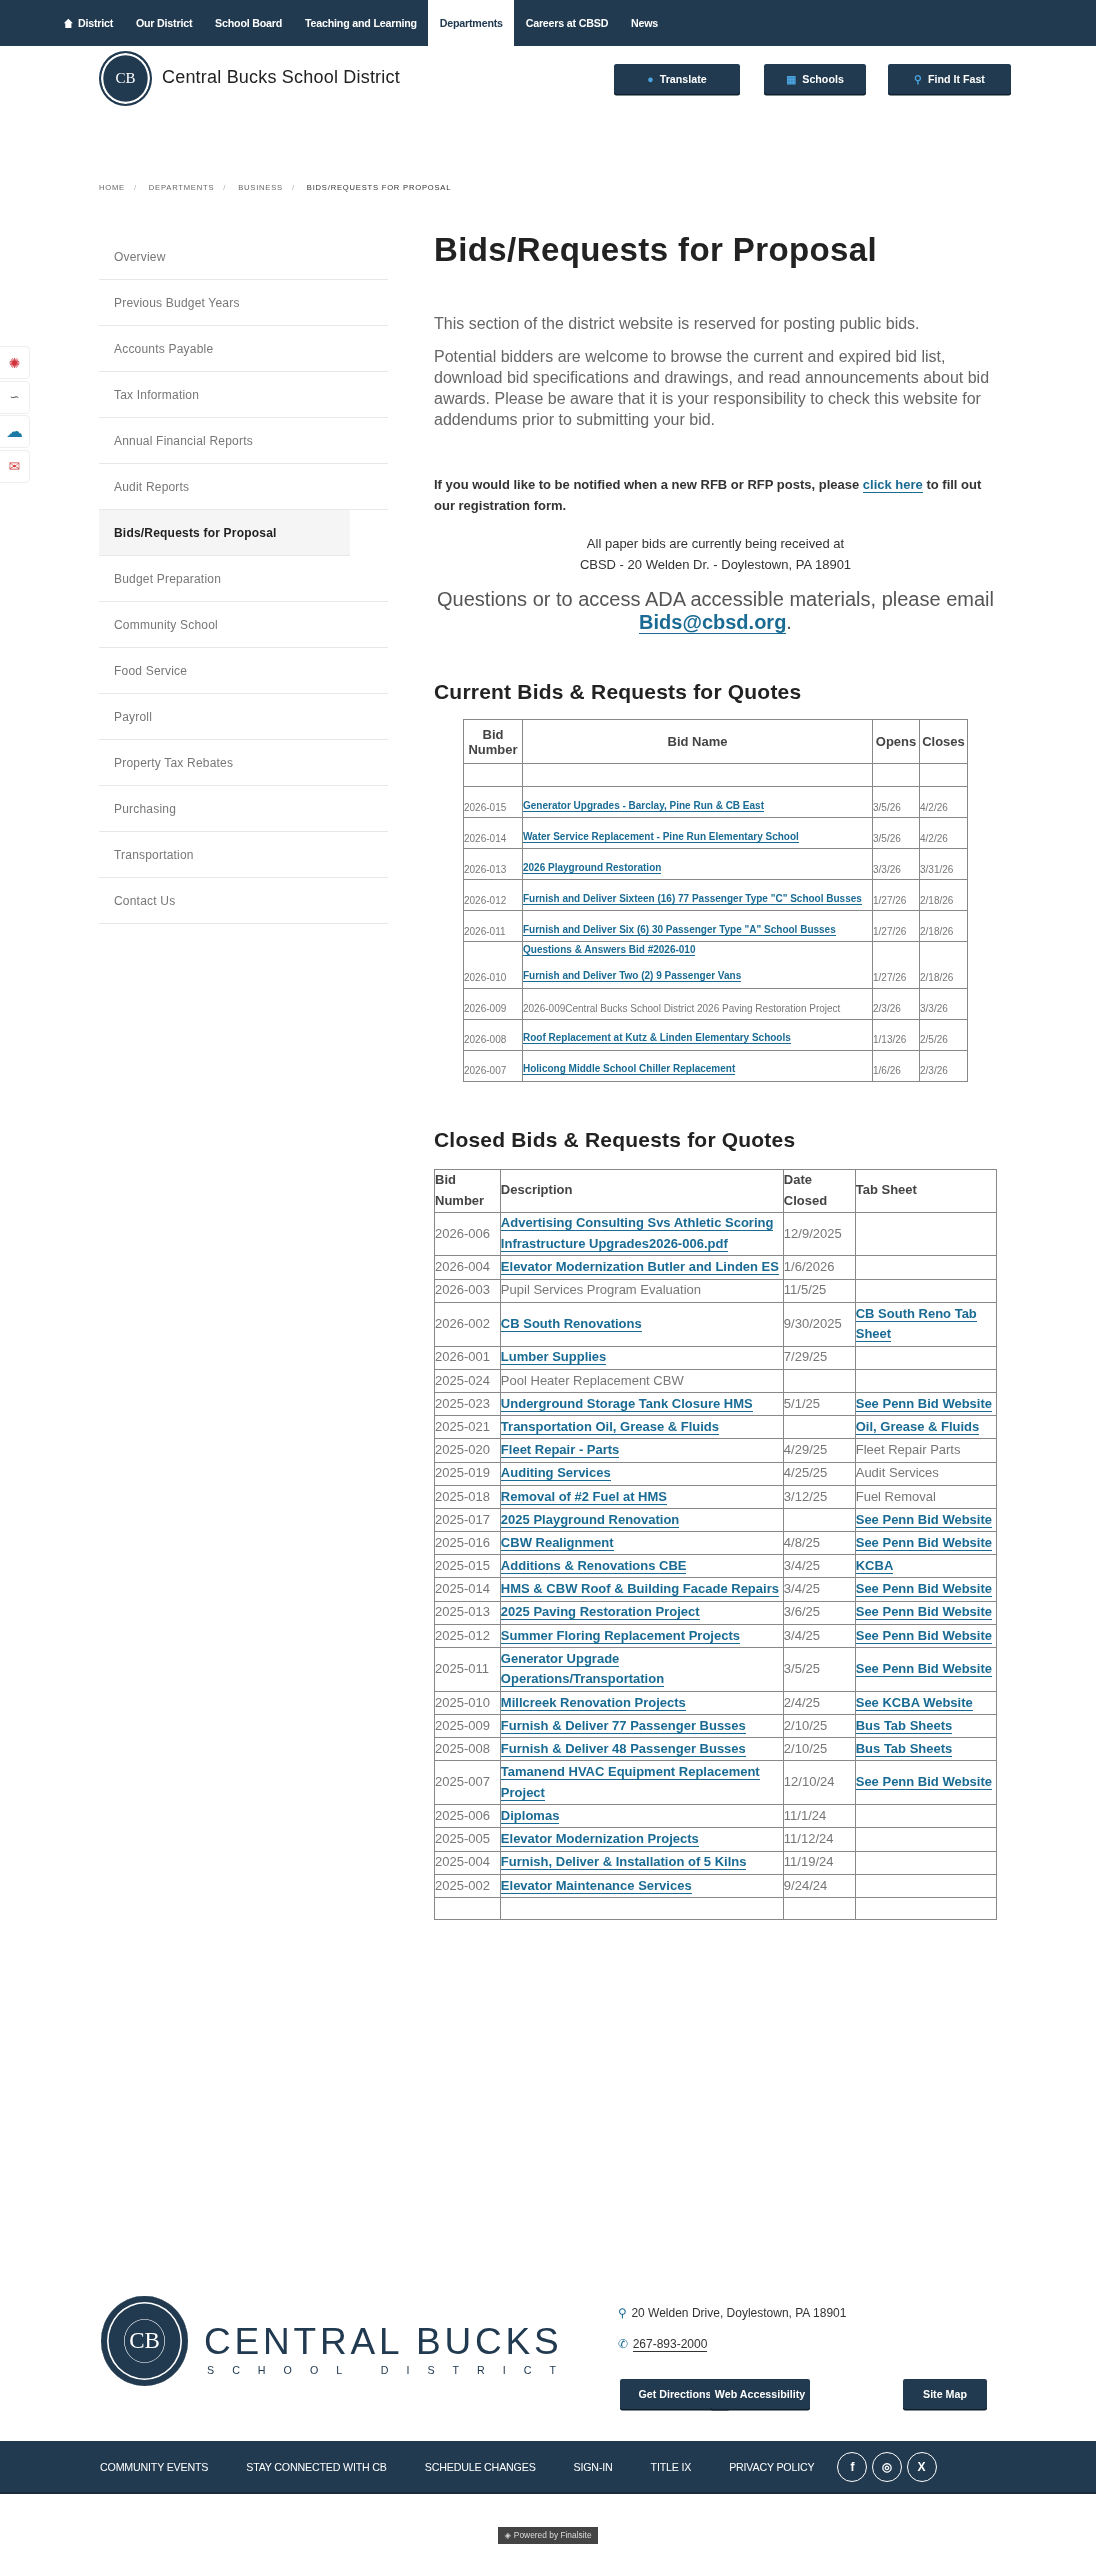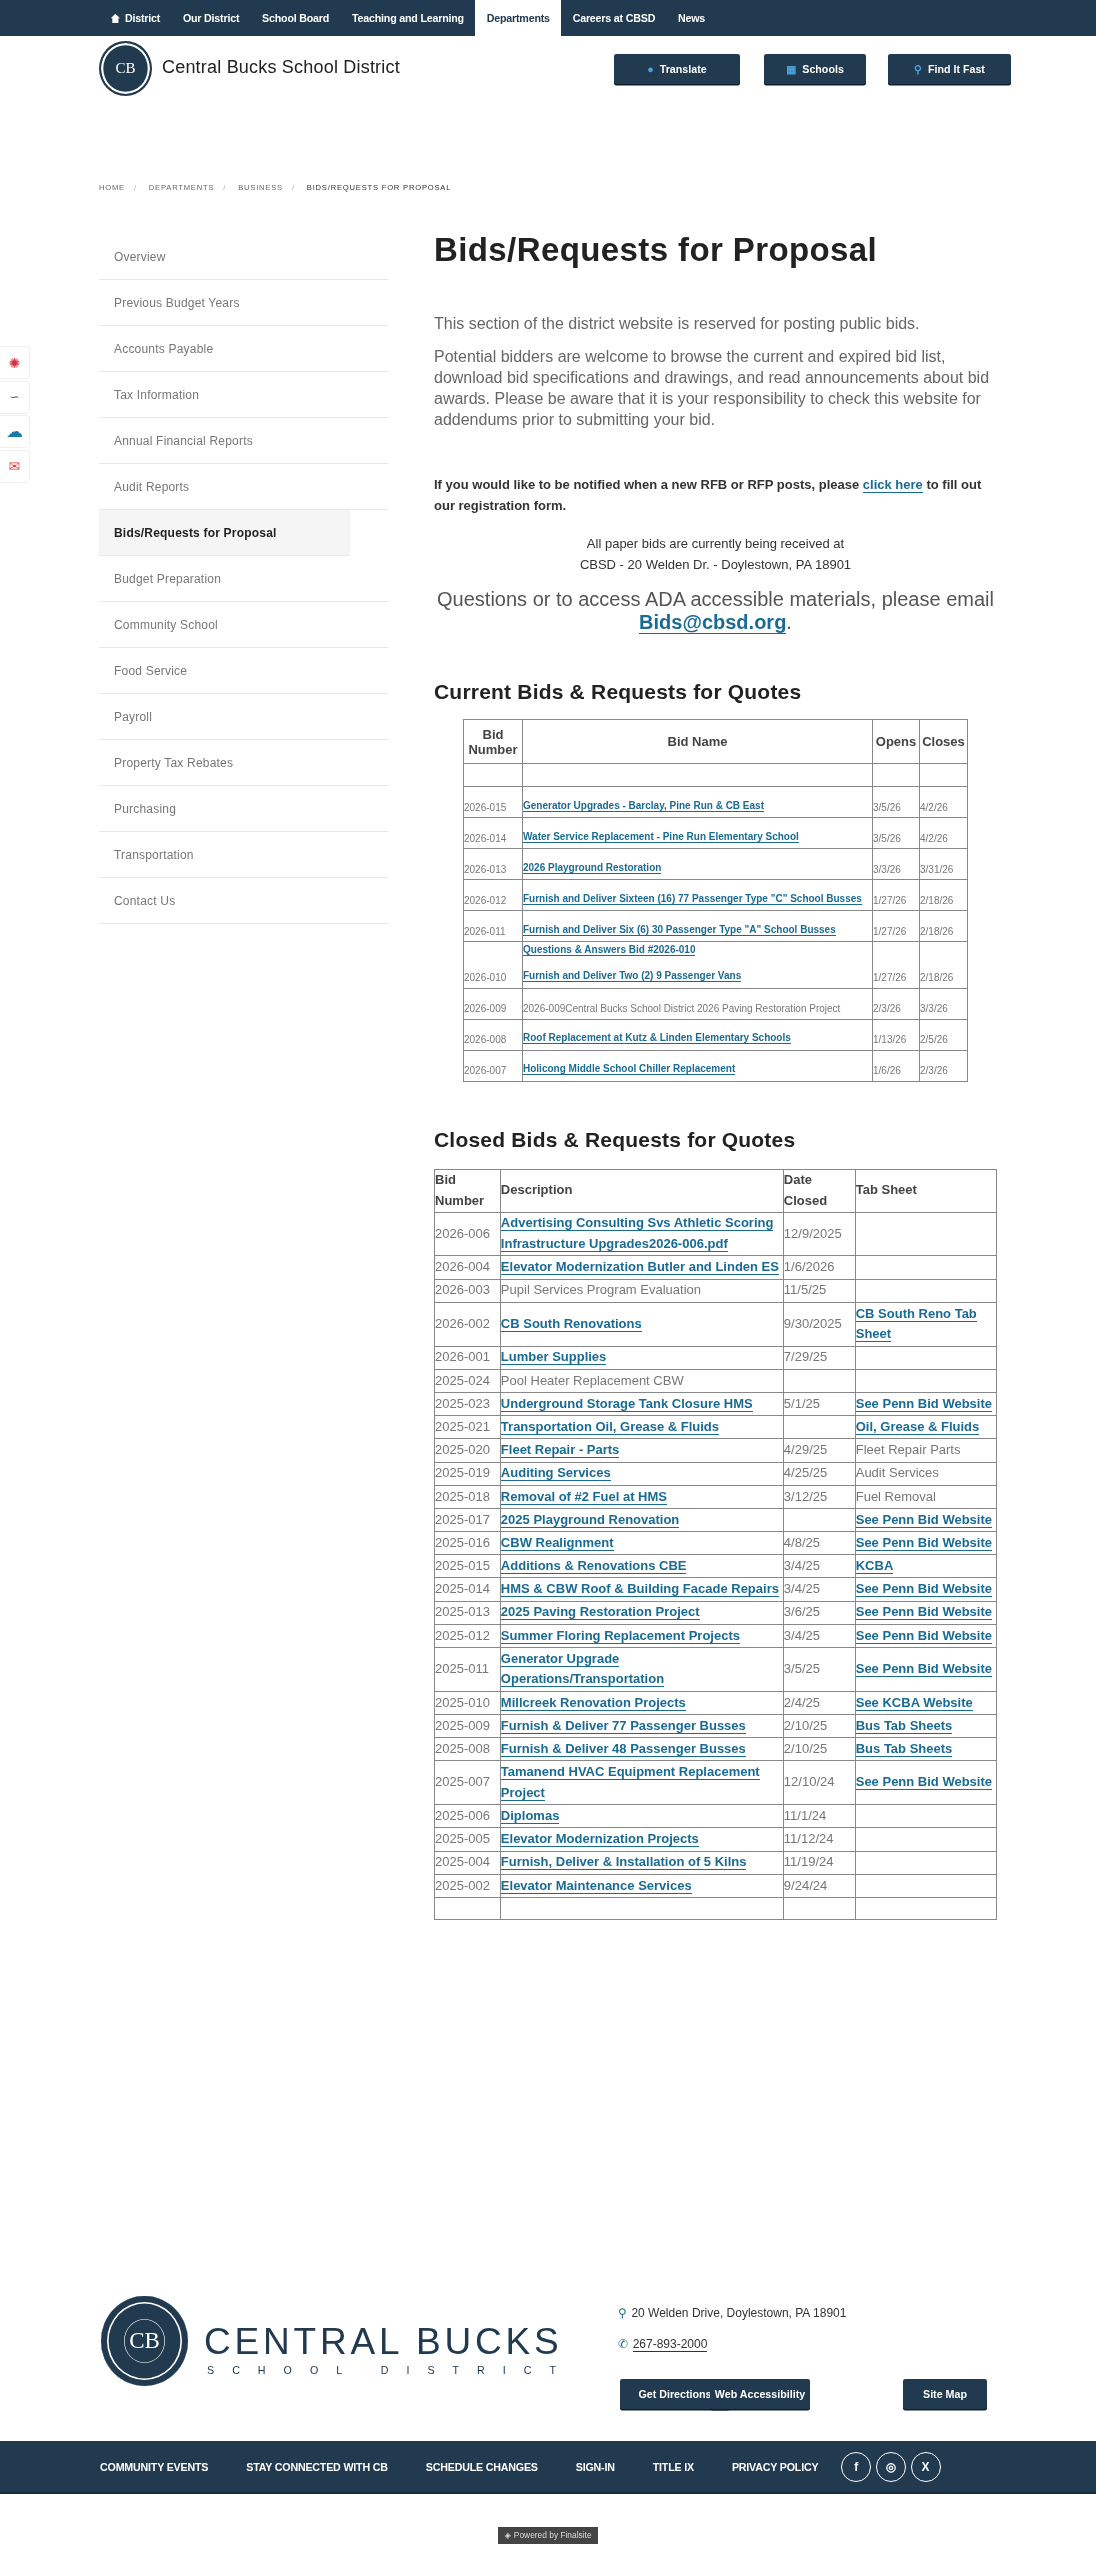--- a/index.html
+++ b/index.html
@@ -1,18 +1,18 @@
 <!DOCTYPE html>
 <html style="font-size:12px"><head>
 <meta charset="utf-8">
 <style>
 *{box-sizing:border-box;margin:0;padding:0}
 body{width:1096px;background:#fff;font-family:"Liberation Sans",sans-serif;color:#555}
 a{color:#1a6b94;text-decoration:none}
-.topnav{height:36px;background:#213a50;display:flex;align-items:stretch;padding-left:99px}
+.topnav{height:46px;background:#213a50;display:flex;align-items:stretch;padding-left:52px}
 .topnav .nav-item{color:#fff;font-weight:bold;font-size:10.7px;padding:0 11.4px;display:flex;align-items:center;letter-spacing:-0.2px}
 .topnav .nav-item.active{background:#fff;color:#213a50}
 .topnav .home-icon{width:10.7px;height:10.7px;display:inline-block;margin-right:3.8px;position:relative}
 .header{height:69px;position:relative}
 .logo-seal{position:absolute;left:99px;top:4.6px;width:53px;height:55px;border-radius:50%;background:#213a50;border:2.3px solid #213a50;box-shadow:inset 0 0 0 2.3px #fff,inset 0 0 0 4.6px #213a50;display:flex;align-items:center;justify-content:center;color:#fff;font-family:"Liberation Serif",serif;font-size:15px}
 .site-name{position:absolute;left:162px;top:21px;font-size:18px;color:#222;letter-spacing:0.2px}
 .hbtn{position:absolute;top:18px;height:30px;background:#213a50;color:#fff;border-radius:2.3px;font-weight:bold;font-size:10.7px;display:flex;align-items:center;justify-content:center;gap:6px;box-shadow:0 1.5px 0 #0f1f2c}
 .hbtn .ic{color:#4aa3df;font-size:10.7px}
 .breadcrumb{position:absolute;left:99px;top:183px;font-size:7.6px;letter-spacing:0.8px;color:#666;text-transform:uppercase}
 .breadcrumb span.sep{margin:0 9px;color:#aaa}
@@ -50,21 +50,21 @@
 .footer{position:absolute;top:2291px;left:0;width:1096px;height:137px}
 .f-seal{position:absolute;left:101px;top:5.3px;width:87px;height:90px;border-radius:50%;background:#213a50;box-shadow:inset 0 0 0 6px #213a50,inset 0 0 0 7.6px #fff,inset 0 0 0 23px #213a50,inset 0 0 0 23.6px #fff;display:flex;align-items:center;justify-content:center;color:#fff;font-size:23px;font-family:"Liberation Serif",serif}
 .f-name{position:absolute;left:204px;top:30px;font-size:37px;color:#213a50;letter-spacing:3.8px;font-weight:normal}
 .f-sub{position:absolute;left:207px;top:73px;font-size:10.7px;color:#213a50;letter-spacing:18px}
 .f-addr{position:absolute;left:618px;top:15px;font-size:12px;color:#333}
 .f-phone{position:absolute;left:618px;top:46px;font-size:12px;color:#333}
 .f-phone a{color:#333;border-bottom:0.8px solid #333}
 .f-ic{color:#1a6b94;margin-right:4.6px}
 .fbtn{position:absolute;top:88px;height:30px;background:#213a50;color:#fff;border-radius:2.3px;font-weight:bold;font-size:10.7px;display:flex;align-items:center;justify-content:center;box-shadow:0 1.5px 0 #0f1f2c}
 .bottombar{position:absolute;top:2441px;left:0;width:1096px;height:53px;background:#213a50;border-bottom:2.3px solid #172b3c;display:flex;align-items:center;padding-left:100px}
-.bottombar .bl{color:#fff;font-weight:bold;font-size:10.7px;margin-right:38px;letter-spacing:-0.2px}
+.bottombar .bl{color:#fff;font-weight:normal;font-size:10.7px;margin-right:38px;letter-spacing:-0.2px}
 .social{display:flex;gap:4.6px;margin-left:-15px}
 .social .s{width:30px;height:30px;border:0.8px solid #fff;border-radius:50%;color:#fff;display:flex;align-items:center;justify-content:center;font-size:12px;font-weight:bold}
 .powered{position:absolute;top:2527px;left:498px;width:100px;height:16.7px;background:#444;color:#ddd;font-size:8.4px;display:flex;align-items:center;justify-content:center;gap:3px}
 </style>
 </head>
 <body>
 
 <nav class="topnav">
   <a class="nav-item">
     <svg class="home-icon" viewBox="0 0 14 14" width="10.7" height="10.7">

